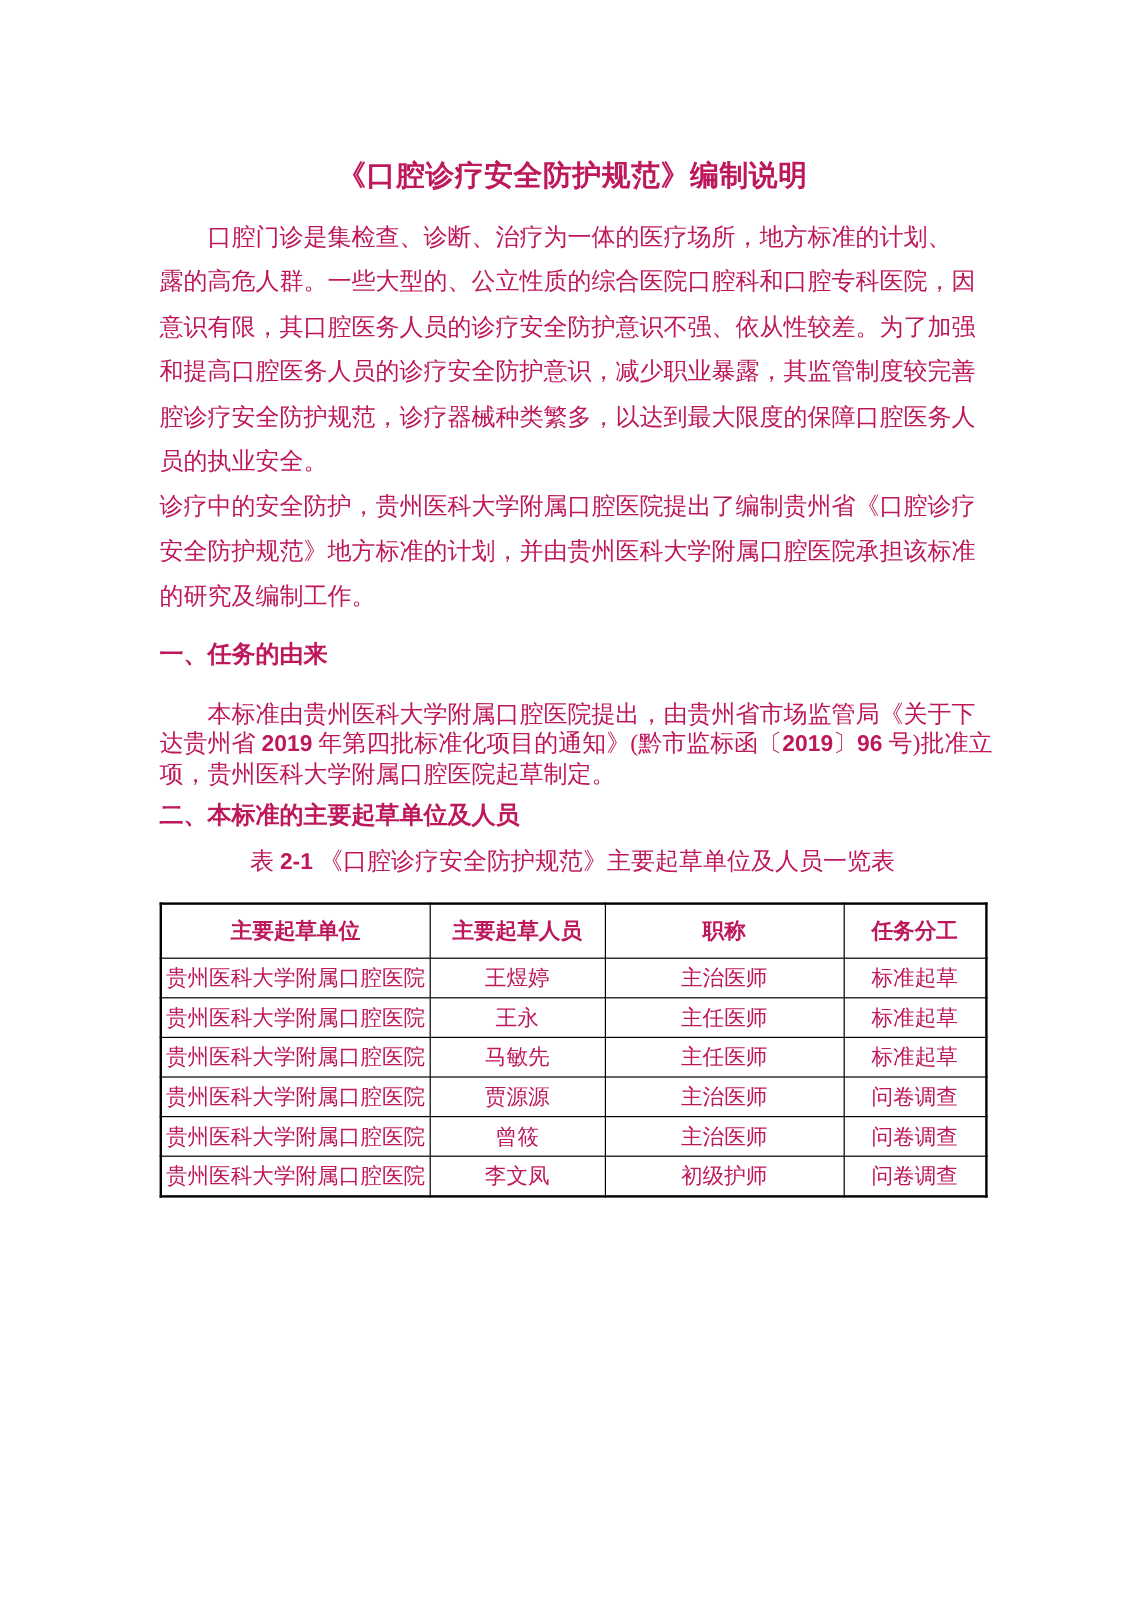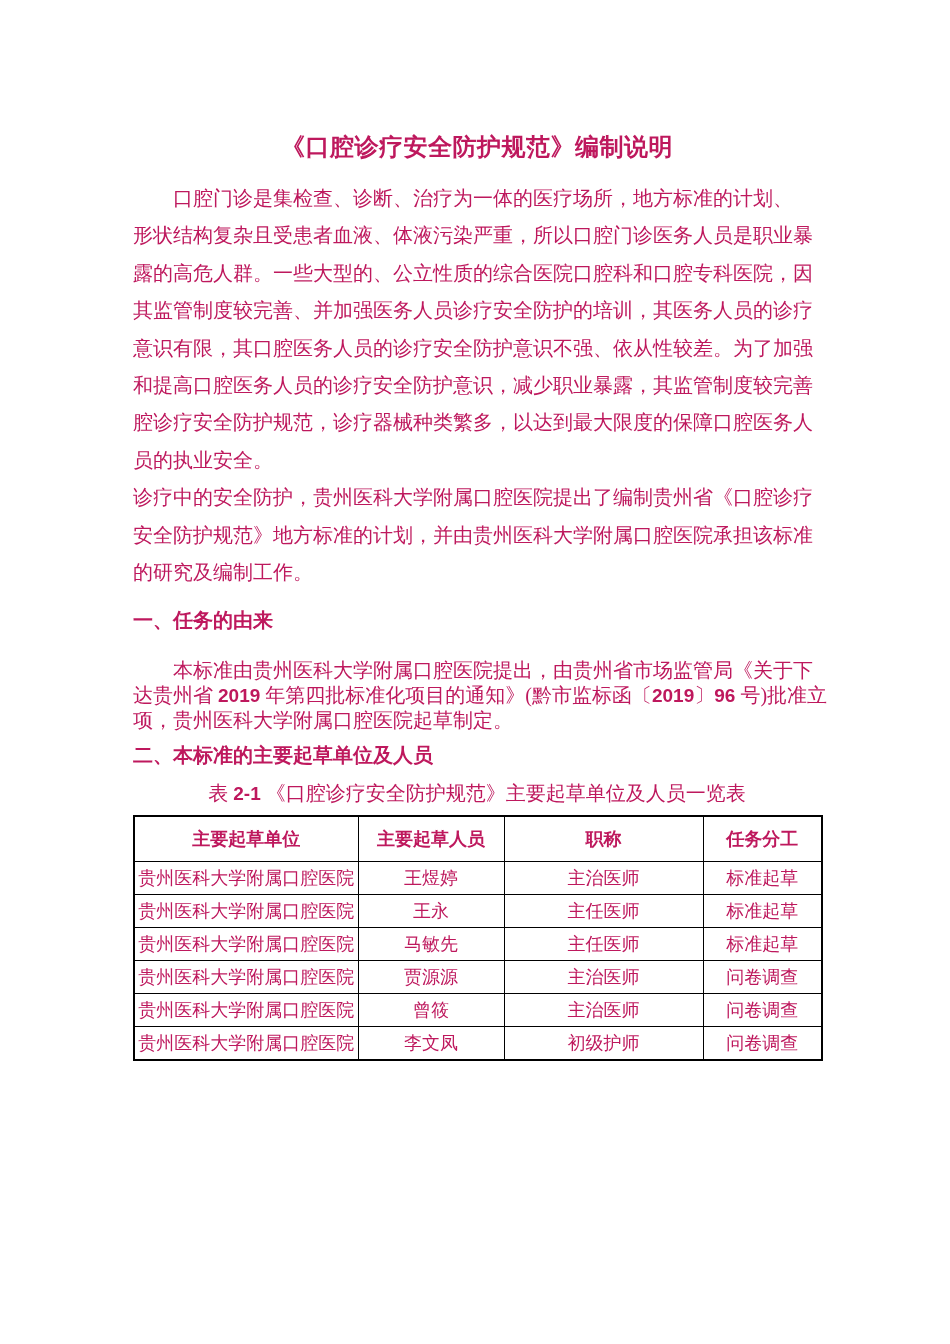--- a/index.html
+++ b/index.html
@@ -43,21 +43,21 @@
     font-family:"Liberation Sans","DejaVu Sans",sans-serif;
     font-weight:bold;
     font-size:19px;
   }
   .table-caption{
     margin-top:12px;
     font-size:20px;line-height:26px;
     text-align:center;
   }
   .drafters-table{
-    margin-top:8px;
+    margin-top:20px;
     border-collapse:collapse;
     width:688px;
     table-layout:fixed;
     border:2px solid #000;
   }
   .drafters-table th,.drafters-table td{
     border:1px solid #000;
     text-align:center;
     vertical-align:middle;
     font-size:18px;
@@ -80,23 +80,21 @@
 <body>
 
 <div class="page">
   <div class="content">
 
     <h1 class="doc-title">《口腔诊疗安全防护规范》编制说明</h1>
 
 
     <div class="para para-wide">
         <div class="line indent">口腔门诊是集检查、诊断、治疗为一体的医疗场所，地方标准的计划、</div>
-        <div class="line">形状结构复杂且受患者血液、体液污染严重，所以口腔门诊医务人员是职业暴</div>
         <div class="line">露的高危人群。一些大型的、公立性质的综合医院口腔科和口腔专科医院，因</div>
-        <div class="line">其监管制度较完善、并加强医务人员诊疗安全防护的培训，其医务人员的诊疗</div>
         <div class="line">意识有限，其口腔医务人员的诊疗安全防护意识不强、依从性较差。为了加强</div>
         <div class="line">和提高口腔医务人员的诊疗安全防护意识，减少职业暴露，其监管制度较完善</div>
         <div class="line">腔诊疗安全防护规范，诊疗器械种类繁多，以达到最大限度的保障口腔医务人</div>
         <div class="line">员的执业安全。</div>
       </div>
 
     <div class="para para-wide">
         <div class="line">诊疗中的安全防护，贵州医科大学附属口腔医院提出了编制贵州省《口腔诊疗</div>
         <div class="line">安全防护规范》地方标准的计划，并由贵州医科大学附属口腔医院承担该标准</div>
         <div class="line">的研究及编制工作。</div>

